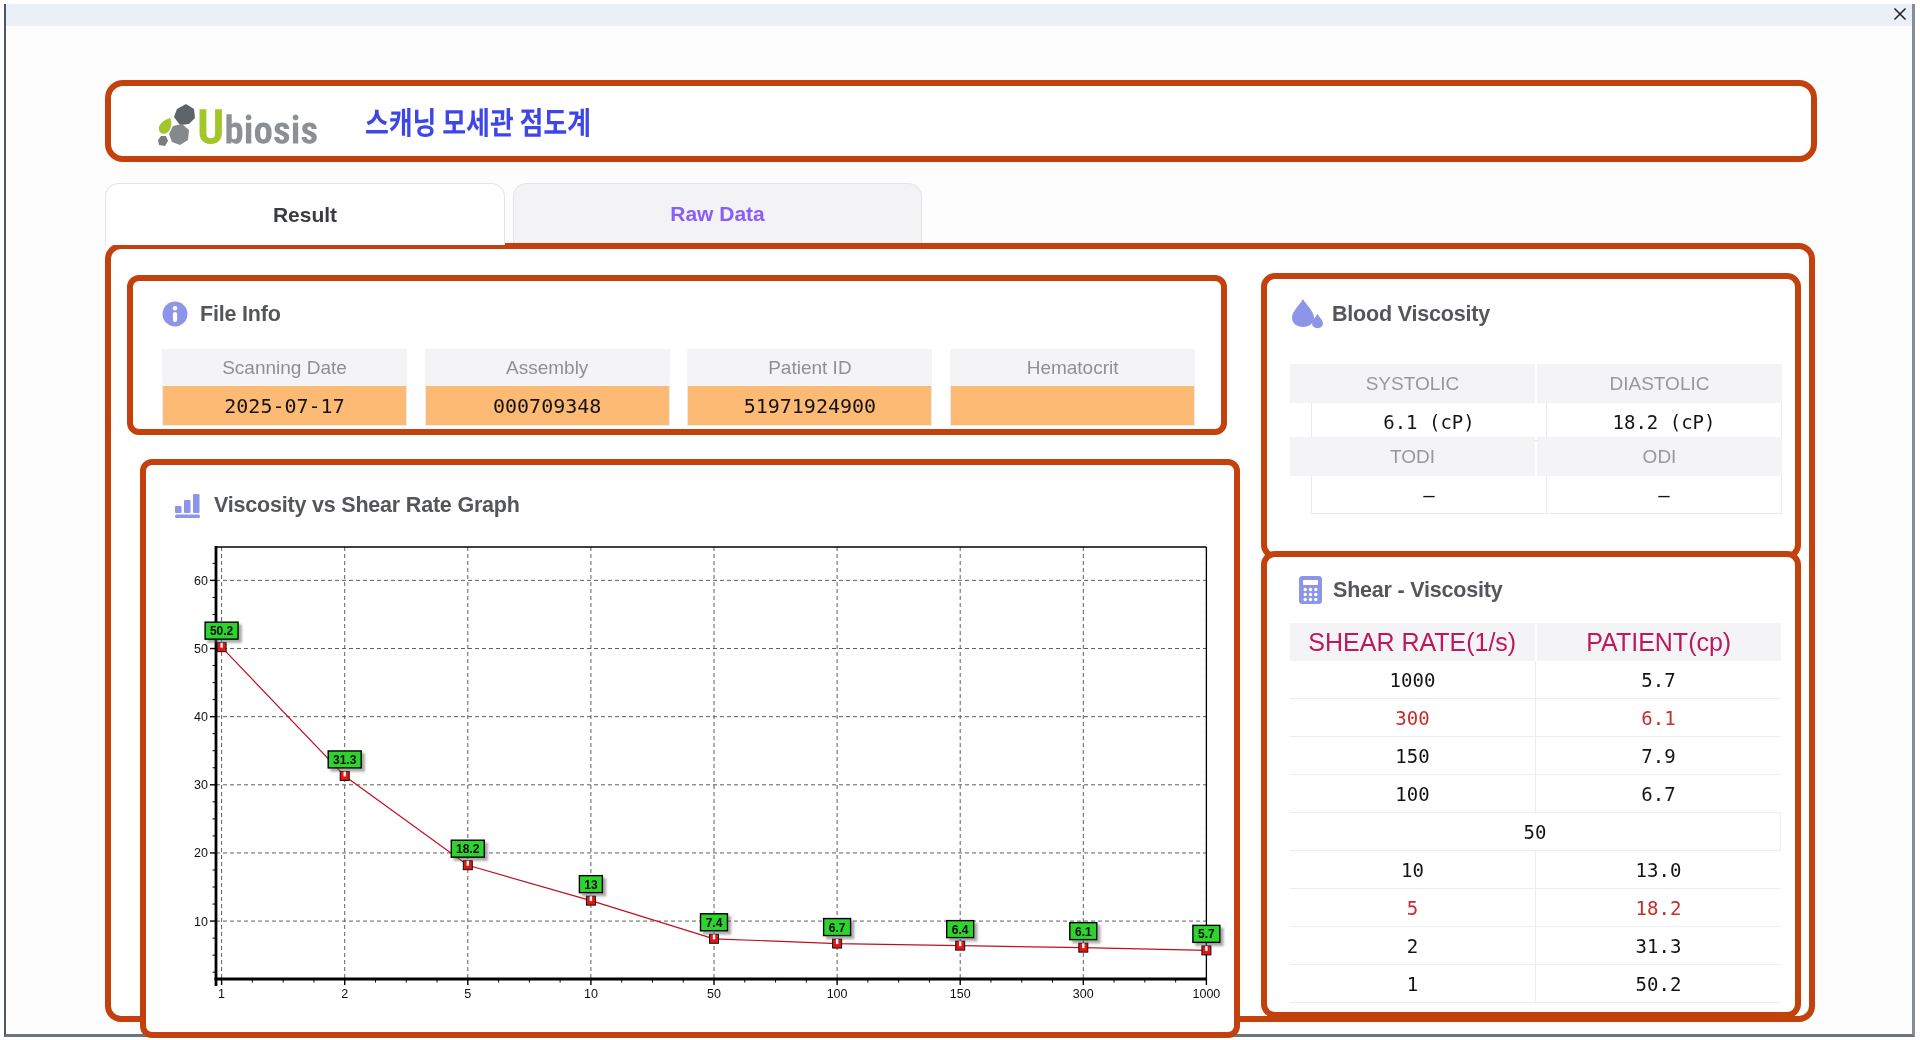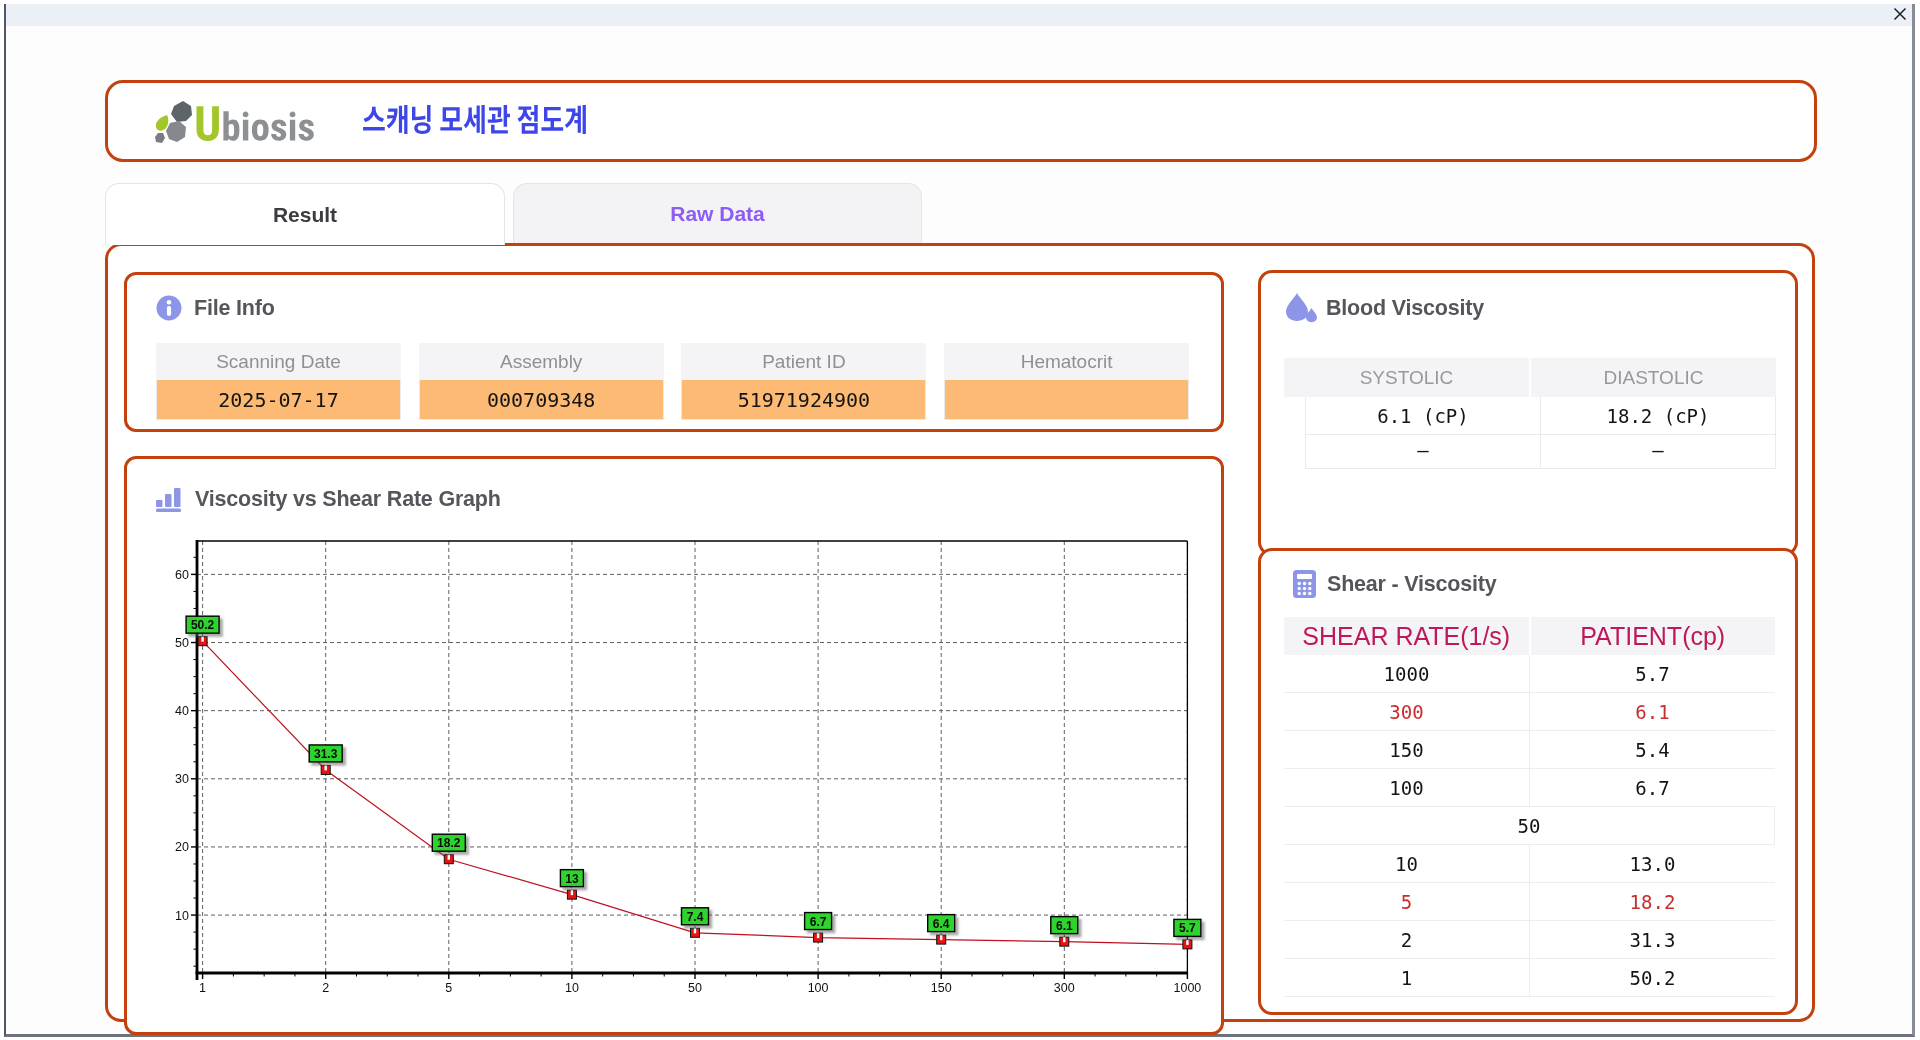--- a/index.html
+++ b/index.html
@@ -5,21 +5,21 @@
   * { margin:0; padding:0; box-sizing:border-box; }
   html,body { width:1920px; height:1040px; overflow:hidden; background:#fff; }
   body { font-family:"Liberation Sans", sans-serif; position:relative; }
   .window { position:absolute; left:4px; top:4px; width:1911px; height:1033px;
     border-left:2px solid #4e5766; border-right:3px solid #878d95; border-bottom:3px solid #6b7380;
     background:#fdfdfe; }
   .titlebar { position:absolute; left:0; top:0; width:100%; height:22px; background:#ebeff6; }
   .close-btn { position:absolute; right:5px; top:3px; width:14px; height:14px; cursor:pointer; }
   .close-btn svg { display:block; }
 
-  .card { position:absolute; background:#fff; border:3px solid #c2410c; border-radius:16px;
+  .card { position:absolute; background:#fff; border:6px solid #c2410c; border-radius:16px;
     box-shadow:0 1px 3px rgba(40,40,60,.04);padding-left:17px; }
 
   
   .header-card { left:99px; top:76px; width:1712px; height:82px; border-radius:18px; }
   .logo-icon { position:absolute; left:45px; top:16px; }
   .logo-text { position:absolute; left:86px; top:22px; }
   .korean-title { position:absolute; left:254px; top:22px; width:226px; height:29px; }
 
   
   .tab { position:absolute; top:179px; height:61px; border:1px solid #e4e4e7; border-bottom:none;
@@ -35,21 +35,21 @@
 
   
   .fi-card { left:16px; top:26px; width:1100px; height:160px; border-radius:12px; box-shadow:none; }
   .fi-field { position:absolute; top:68px; width:245px; }
   .fi-label { height:37px; background:#f4f4f6; color:#8f9095; font-size:19px;
     display:flex; align-items:center; justify-content:center; }
   .fi-value { height:40px; background:#fdba74; border:1px solid #eaeaed; border-top:none;
     display:flex; align-items:center; justify-content:center;
     font-family:"DejaVu Sans Mono", monospace; font-size:20px; color:#141414; }
 
-  .graph-card { left:16px; top:210px; width:1100px; height:579px; border-radius:12px; box-shadow:none; }
+  .graph-card { left:29px; top:210px; width:1100px; height:579px; border-radius:12px; box-shadow:none; }
 
   .bv-card { left:1150px; top:24px; width:540px; height:286px; border-radius:14px; box-shadow:none; }
   .sv-card { left:1150px; top:302px; width:540px; height:467px; border-radius:14px; box-shadow:none; }
 
   .pair-table { position:absolute; left:23px; width:492px; }
   .pair-head { display:flex; height:39px; }
   .pair-head div { flex:1; background:#f4f4f6; color:#97989d; font-size:19px;
     display:flex; align-items:center; justify-content:center; }
   .pair-head div:first-child { margin-right:2px; }
   .pair-vals { display:flex; height:38px; border:1px solid #eaeaed; border-top:none;margin-left:21px; }
@@ -315,20 +315,24 @@
         <div class="pair-head">
           <div>SYSTOLIC</div>
           <div>DIASTOLIC</div>
         </div>
         <div class="pair-vals">
           <div>6.1 (cP)</div>
           <div>18.2 (cP)</div>
         </div>
       </div>
       <div class="pair-table" style="top:158px;">
+        <div class="pair-head">
+          <div>TODI</div>
+          <div>ODI</div>
+        </div>
         <div class="pair-vals">
           <div>–</div>
           <div>–</div>
         </div>
       </div>
     </div>
 
     <div class="card sv-card">
       <div class="sec-head" style="left:32px; top:19px;">
         <svg class="icon" width="23" height="28" viewBox="0 0 23 28" style="margin-right:11px;">
@@ -355,21 +359,21 @@
             <div class="sv-row">
               <div>1000</div>
               <div>5.7</div>
             </div>
             <div class="sv-row hl">
               <div>300</div>
               <div>6.1</div>
             </div>
             <div class="sv-row">
               <div>150</div>
-              <div>5.4</div>
+              <div>7.9</div>
             </div>
             <div class="sv-row">
               <div>100</div>
               <div>6.7</div>
             </div>
             <div class="sv-row">
               <div>50</div>
             </div>
             <div class="sv-row">
               <div>10</div>

